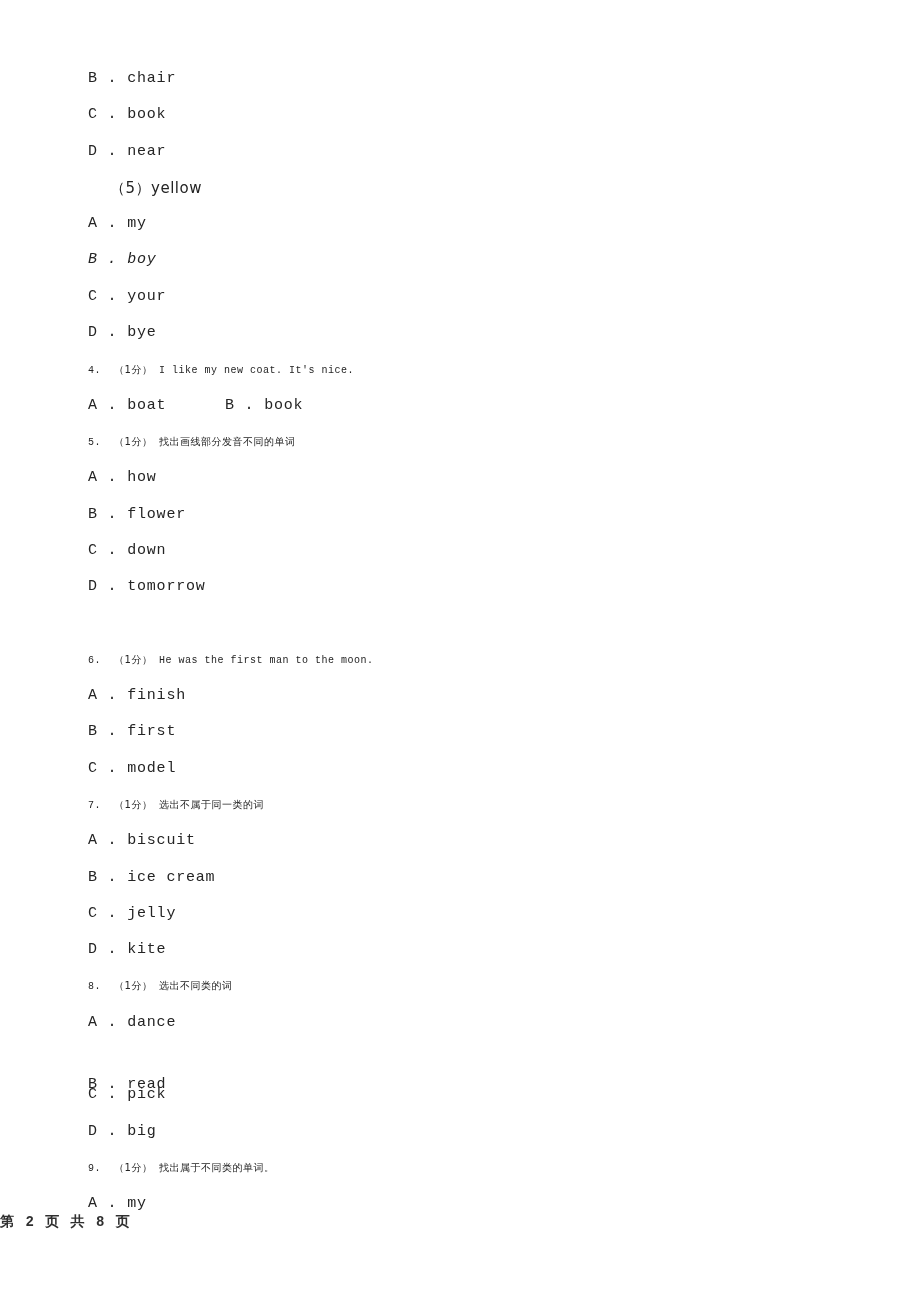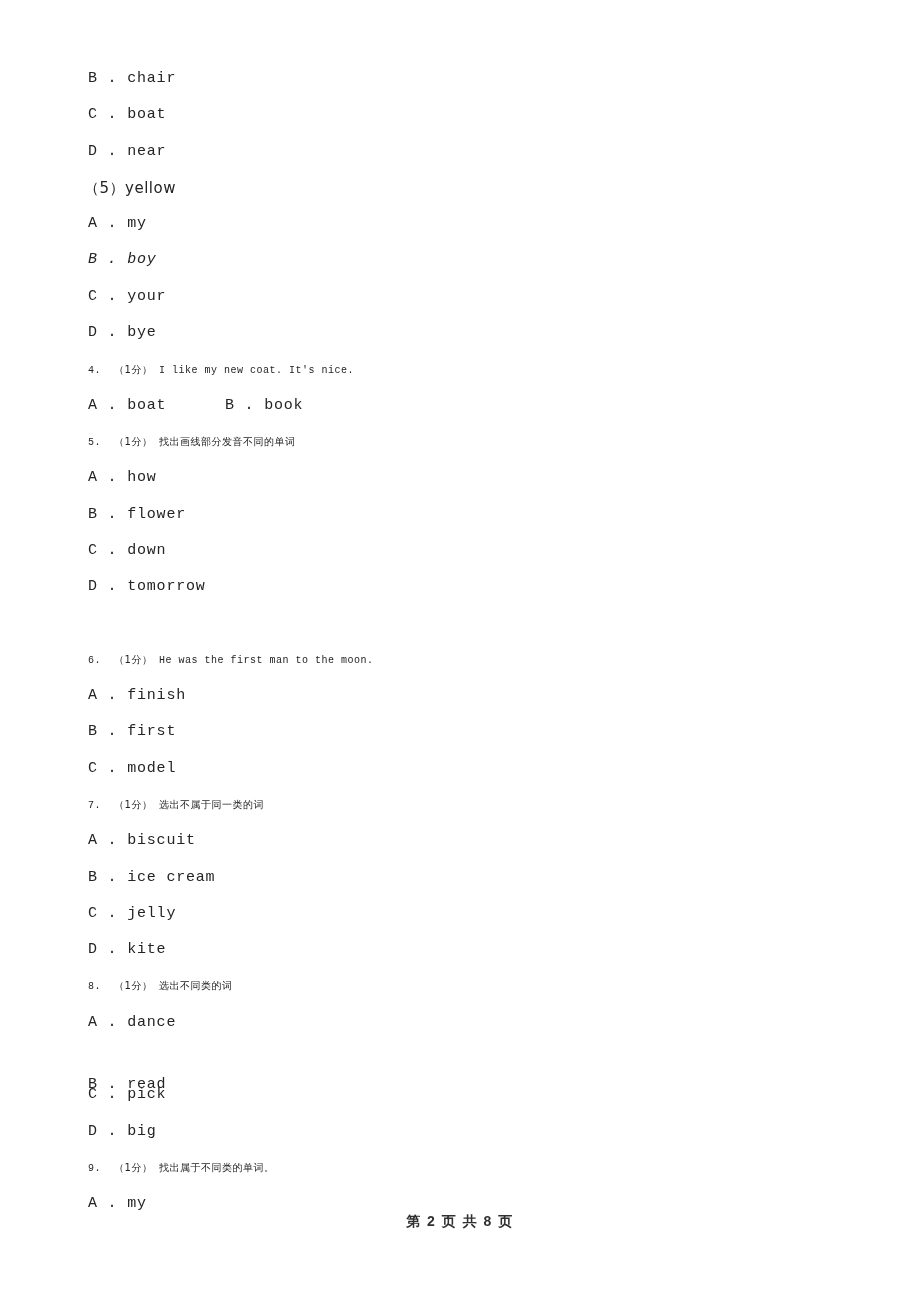--- a/index.html
+++ b/index.html
@@ -39,21 +39,21 @@
     left: 88px;
     font-size: 15px;
     letter-spacing: 0.8px;
   }
   
   .opt-inline2 {
     left: 225px;
   }
   
   .sub-line {
-    left: 84px;
+    left: 110px;
     font-size: 15px;
     letter-spacing: 0.8px;
   }
 
   
   .cjk {
     font-family: "DejaVu Sans", "Liberation Sans", sans-serif;
     letter-spacing: 0.5px;
   }
 
@@ -73,37 +73,36 @@
   .section-heading .num {
     margin-right: 12px;
   }
 
   
   .footer {
     position: absolute;
     left: 0;
     top: 1205px;
     width: 920px;
-    text-align: center;
     white-space: pre;
-    font-family: Liberation Sans, sans-serif;
+    font-family: Liberation Mono, monospace;
     font-weight: bold;
     font-size: 14px;
     letter-spacing: 1.5px;
     color: #303030;
   }
 </style>
 </head>
 <body>
 
 <div id="page">
 
   <div>
     <div class="line opt-line" style="top:62px;">B . chair</div>
-    <div class="line opt-line" style="top:98px;">C . boat</div>
+    <div class="line opt-line" style="top:98px;">C . book</div>
     <div class="line opt-line" style="top:135px;">D . near</div>
 
     <div class="line sub-line cjk" style="top:171px;">（5）yellow</div>
 
     <div class="line opt-line" style="top:207px;">A . my</div>
     <div class="line opt-line" style="top:243px;font-style:italic;">B . boy</div>
     <div class="line opt-line" style="top:280px;">C . your</div>
     <div class="line opt-line" style="top:316px;">D . bye</div>
   </div>
 

